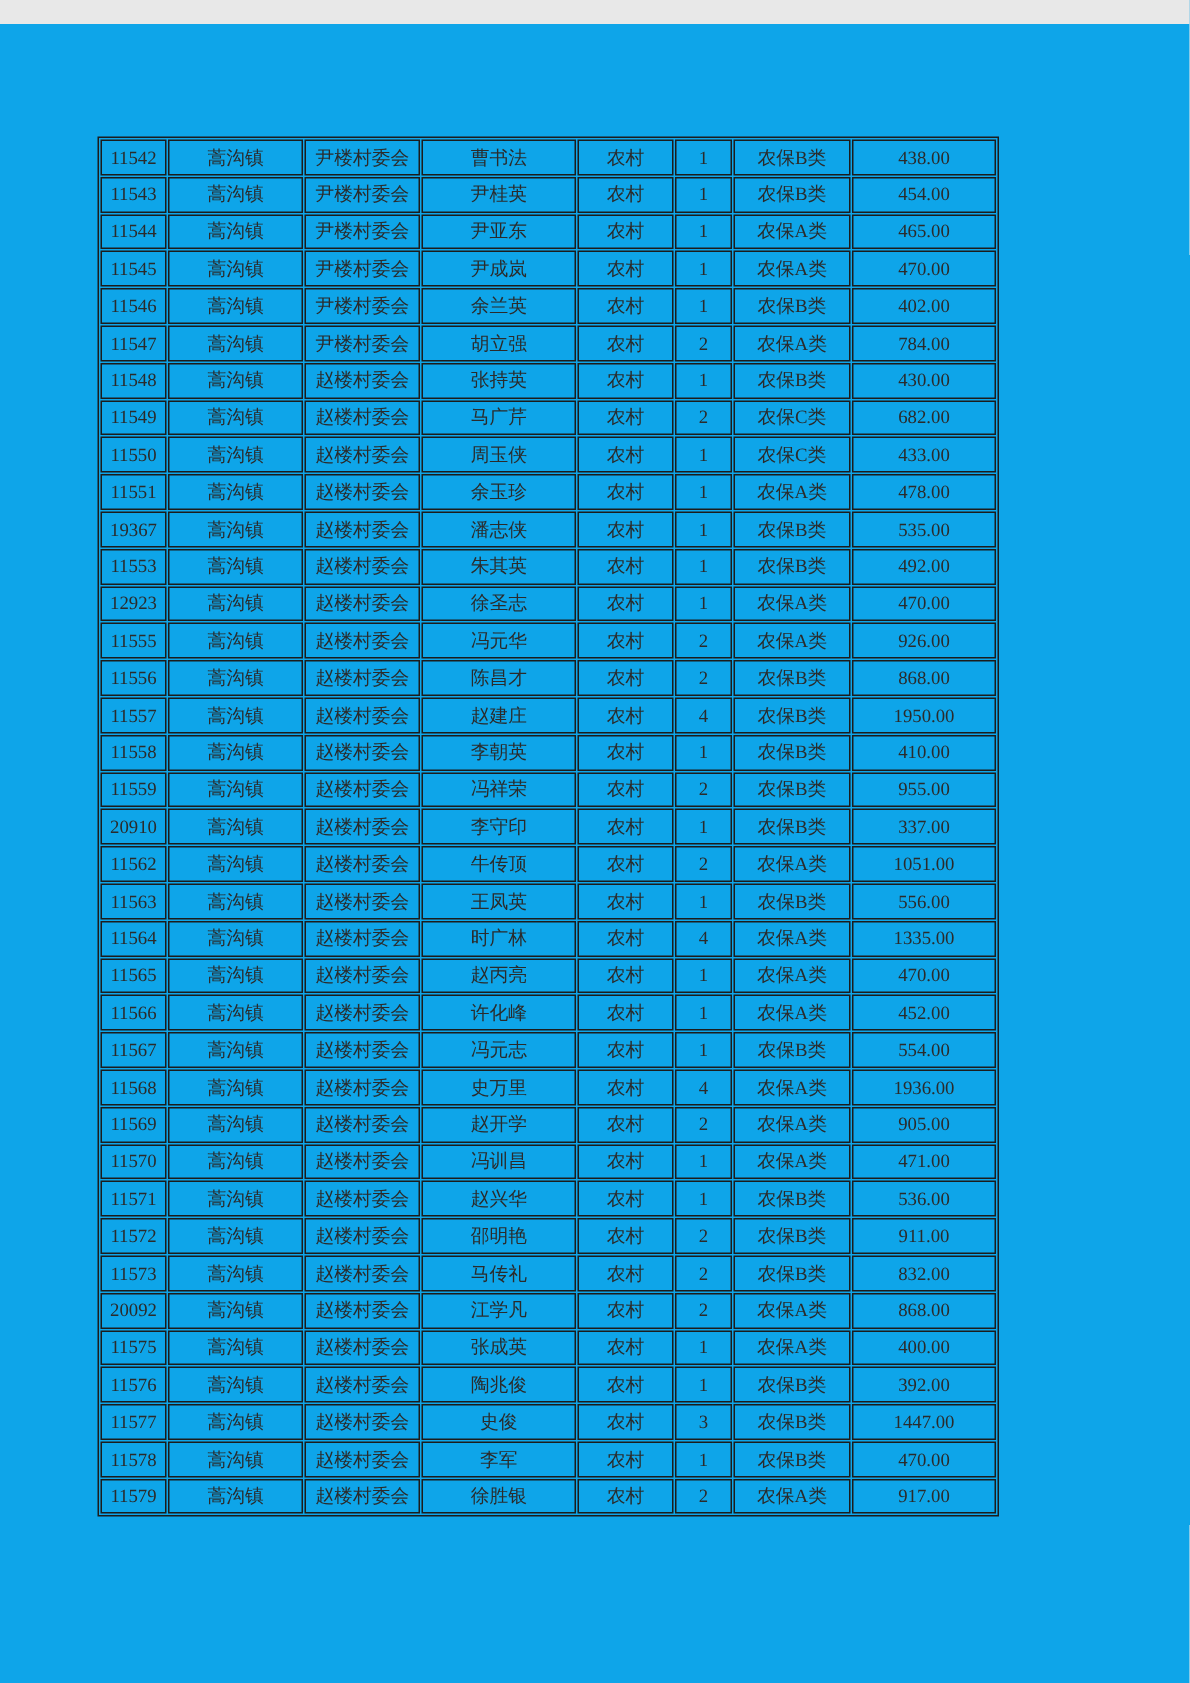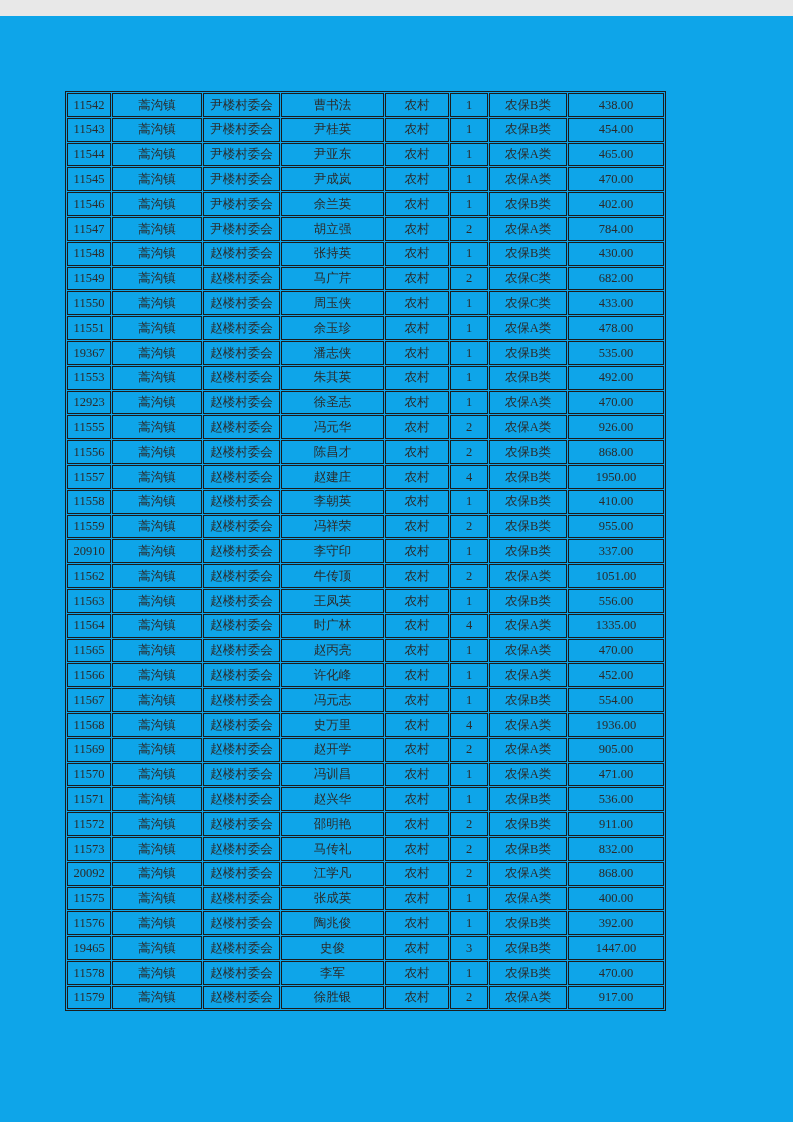--- a/index.html
+++ b/index.html
@@ -385,21 +385,21 @@
           <td>11576</td>
           <td>蒿沟镇</td>
           <td>赵楼村委会</td>
           <td>陶兆俊</td>
           <td>农村</td>
           <td>1</td>
           <td>农保B类</td>
           <td>392.00</td>
         </tr>
         <tr>
-          <td>19465</td>
+          <td>11577</td>
           <td>蒿沟镇</td>
           <td>赵楼村委会</td>
           <td>史俊</td>
           <td>农村</td>
           <td>3</td>
           <td>农保B类</td>
           <td>1447.00</td>
         </tr>
         <tr>
           <td>11578</td>

